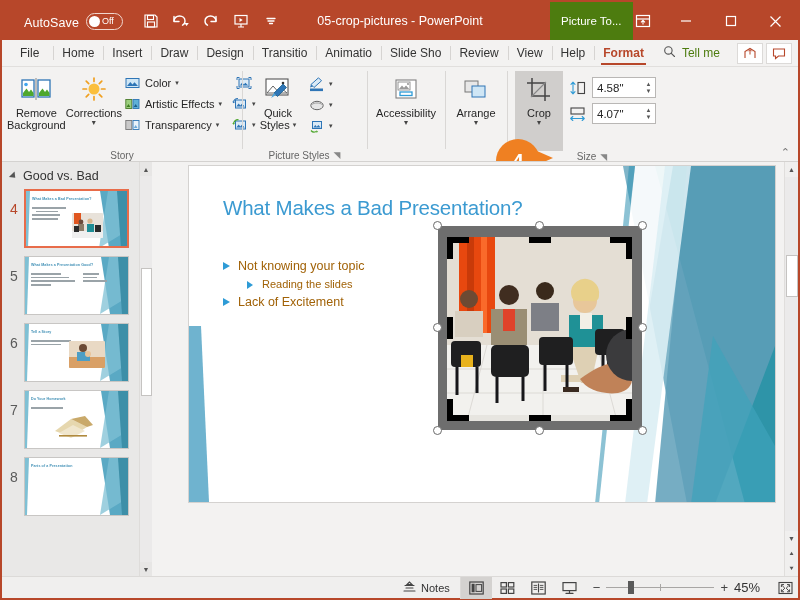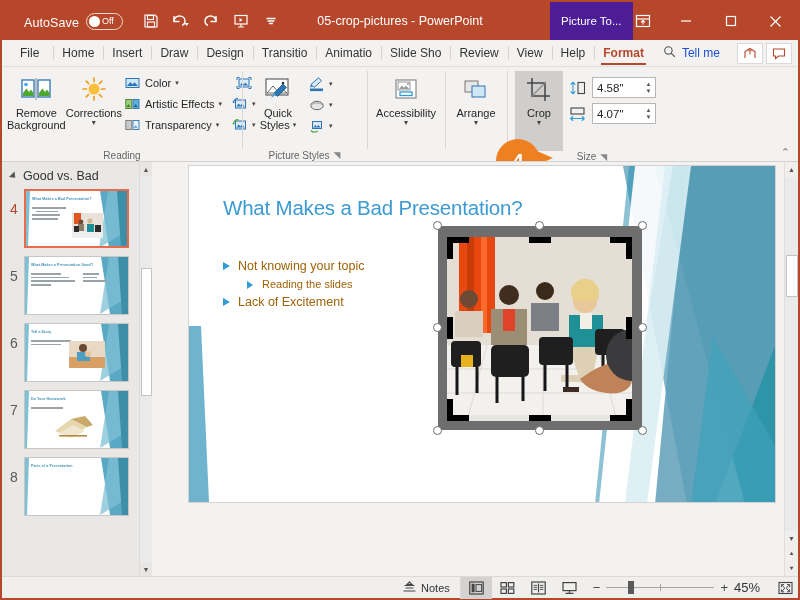--- a/index.html
+++ b/index.html
@@ -38,21 +38,21 @@
     width: 28px; height: 26px; display: flex; align-items: center; justify-content: center;
     color: #fff;
   }
   .qbtn svg { display: block; }
   .title-center {
     position: absolute; left: 0; right: 0; text-align: center;
     font-size: 12.5px; color: #fff; pointer-events: none;
   }
   .ctx-badge {
     position: absolute; left: 548px; top: 0; height: 38px;
-    background: #4c1d95; color: #fff; font-size: 11.5px;
+    background: #4d7c0f; color: #fff; font-size: 11.5px;
     display: flex; align-items: center; padding: 0 11px;
   }
   .win-btns { position: absolute; right: 0; top: 0; height: 38px; display: flex; align-items: center; }
   .wbtn { width: 45px; height: 38px; display: flex; align-items: center; justify-content: center; color: #fff; }
   .ribbon-display { width: 40px; height: 38px; display: flex; align-items: center; justify-content: center; color:#fff;}
 
   
   .tabstrip {
     height: 27px; flex: 0 0 27px; background: #f3f2f1;
     display: flex; align-items: stretch; font-size: 12px;
@@ -63,21 +63,21 @@
     position: relative; white-space: nowrap;
   }
   .tab.file { padding: 0 14px 0 18px; }
   .tab + .tab::before {
     content: ""; position: absolute; left: 0; top: 6px; bottom: 6px; width: 1px; background: #d6d4d2;
   }
   .tab.active { color: #b7472a; font-weight: bold; }
   .tab.active::after {
     content: ""; position: absolute; left: 7px; right: 7px; bottom: 1px; height: 2.5px; background: #b7472a;
   }
-  .tellme { display: flex; align-items: center; gap: 6px; padding: 0 10px; color: #1d4ed8; }
+  .tellme { display: flex; align-items: center; gap: 6px; padding: 0 10px; color: #4d7c0f; }
   .tabstrip-right { margin-left: auto; display: flex; align-items: center; gap: 3px; padding-right: 6px; }
   .tr-btn {
     width: 26px; height: 21px; border: 1px solid #dcdad8; background: #fff;
     display: flex; align-items: center; justify-content: center; color: #b7472a;
   }
 
   
   .ribbon {
     height: 95px; flex: 0 0 95px; background: #f3f2f1;
     border-bottom: 1px solid #d4d2d0;
@@ -447,21 +447,21 @@
                   <rect x="3.5" y="3" width="10" height="8" fill="#dbeaf6" stroke="#2e75b6" stroke-width="1"></rect>
                   <path d="M4.3 9.5l2.4-3 1.6 2 1.6-1.8 2.8 2.8z" fill="#2e75b6"></path>
                   <path d="M1.5 6A4.5 4.5 0 016.5 1.6" fill="none" stroke="#4ea72e" stroke-width="1.2"></path>
                   <path d="M0.2 5l1.3 1.7 1.6-1.3z" fill="#4ea72e"></path>
                 </svg>
             </span>
             <span class="mini-caret">▾</span>
           </div>
         </div>
       </div>
-      <div class="rgroup-label">Reading</div>
+      <div class="rgroup-label">Story</div>
     </div>
 
     <div class="rgroup" style="width:125px">
       <div class="rgroup-body" style="padding-left:8px">
         <div class="bigbtn" style="width:56px">
           <span class="bi">
             <svg width="34" height="28" viewBox="0 0 34 28">
               <rect x="5" y="3" width="22" height="16" fill="#fff" stroke="#555" stroke-width="1.1"></rect>
               <path d="M6 17l6-7 4.5 5 3-3.5L26 17z" fill="#fff" stroke="#666" stroke-width="1"></path>
               <circle cx="22" cy="7" r="1.3" fill="#333"></circle>

